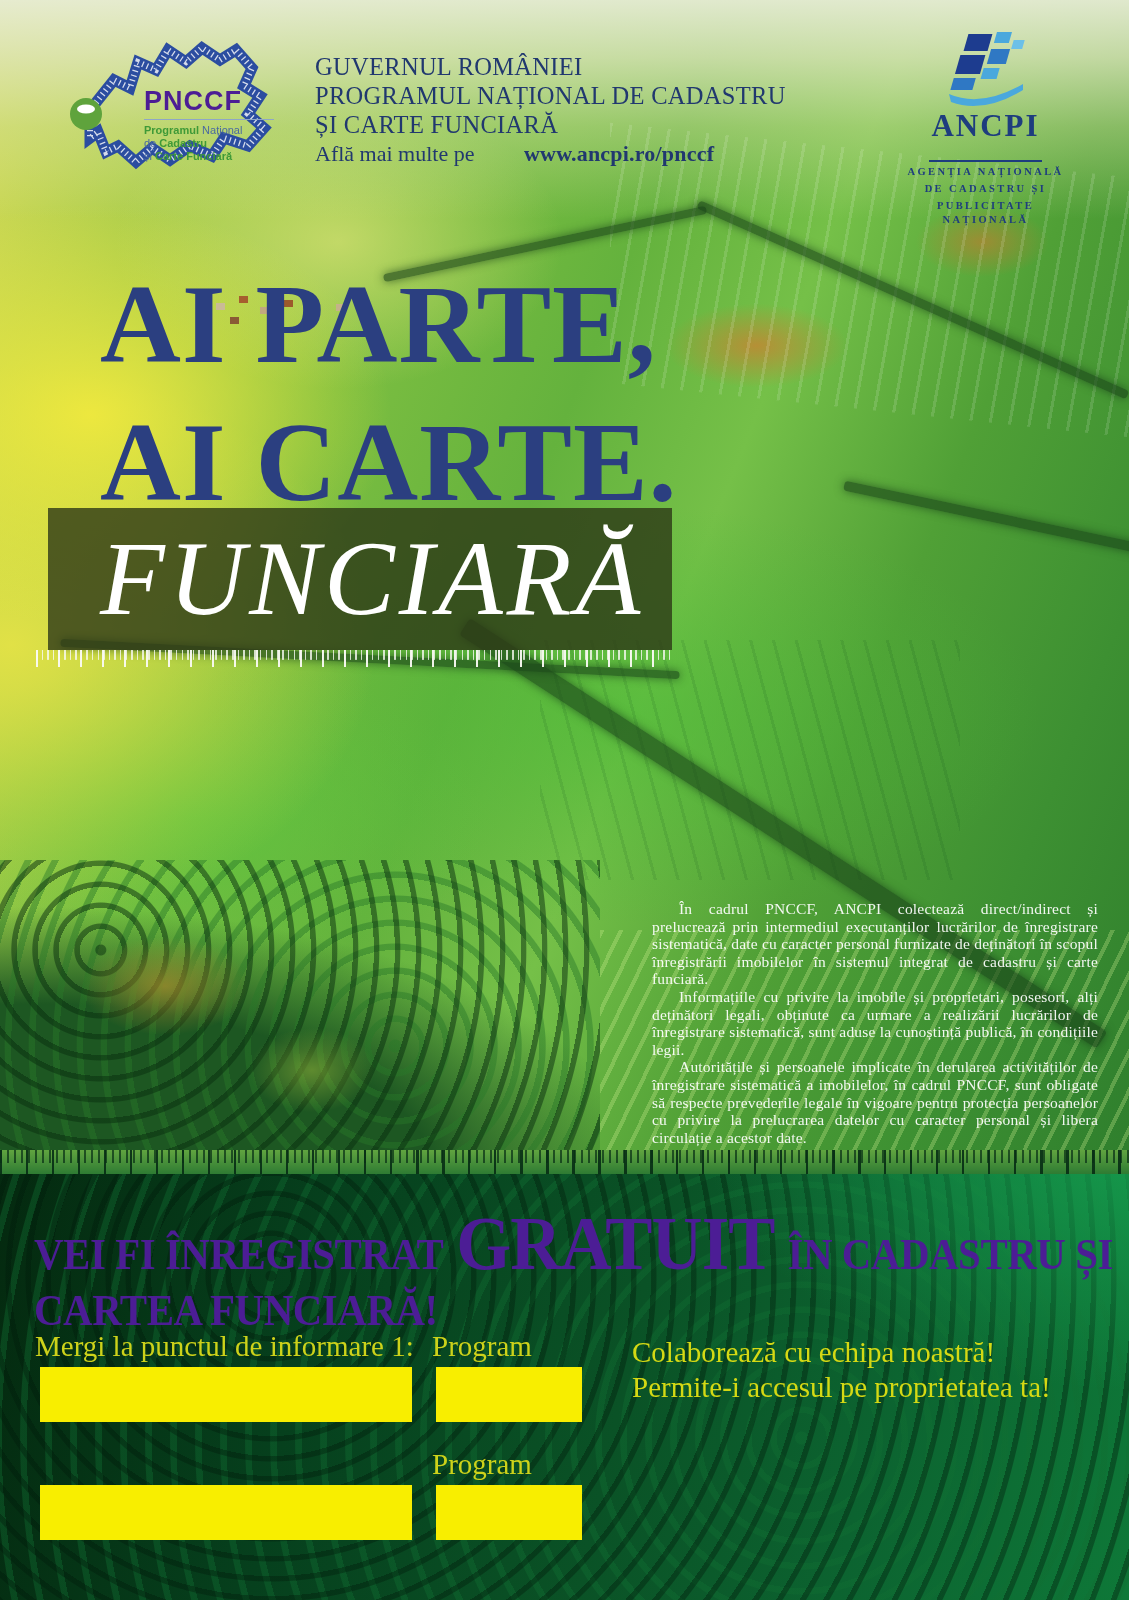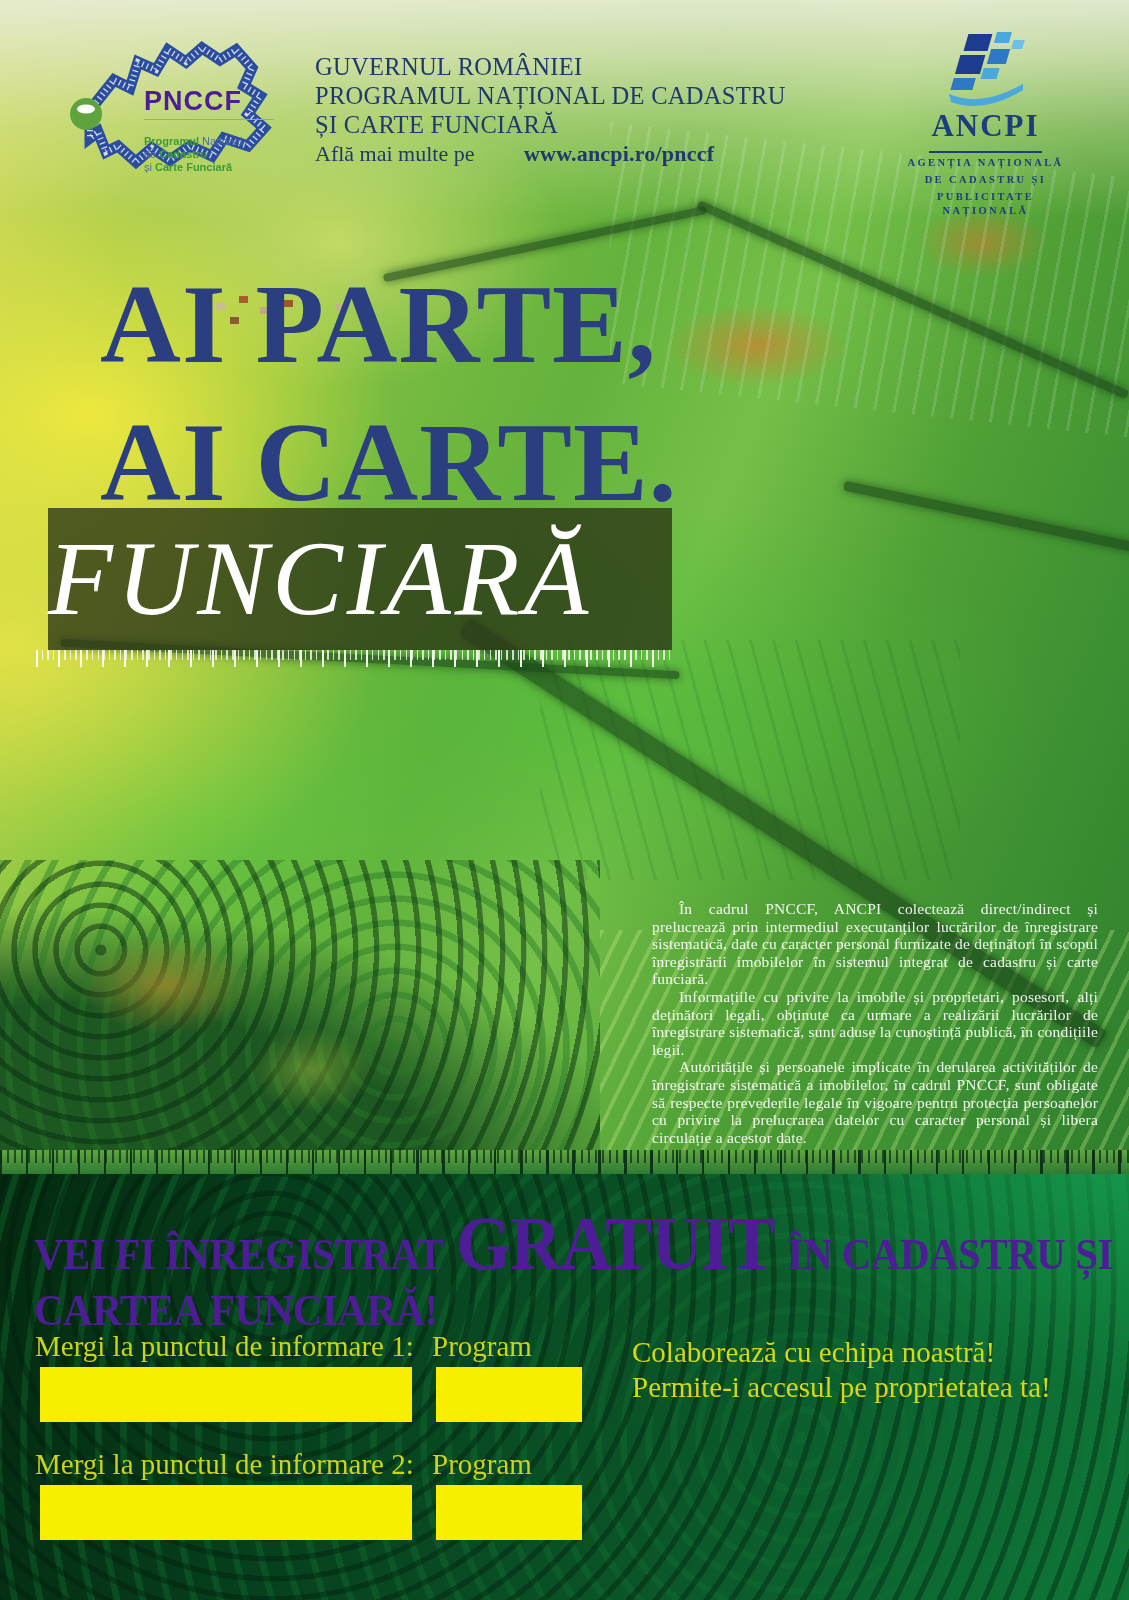--- a/index.html
+++ b/index.html
@@ -54,40 +54,40 @@
   .village{
     left:196px;top:298px;width:9px;height:7px;background:#b06a33;
     box-shadow:20px 5px 0 #cabb95, 43px -2px 0 #a65e2e, 64px 9px 0 #c0a87f,
                88px 2px 0 #9c5a2c, 112px 11px 0 #b06a33, 34px 19px 0 #8a5a35, 140px 6px 0 #c4b28a;
   }
   
   .pnccf-logo{position:absolute;left:56px;top:30px;width:240px;height:160px;}
   .pnccf-logo svg{position:absolute;left:0;top:0;}
   .pnccf-text{position:absolute;left:88px;top:58px;width:130px;font-family:"Liberation Sans",sans-serif;}
   .pnccf-acronym{font-size:27px;font-weight:bold;color:#4c1d95;letter-spacing:1px;line-height:1;}
-  .pnccf-sub{border-top:1px solid #8fa6c5;margin-top:4px;padding-top:15px;font-size:11px;line-height:13px;color:#4a6aa0;}
+  .pnccf-sub{border-top:1px solid #8fa6c5;margin-top:4px;padding-top:4px;font-size:11px;line-height:13px;color:#4a6aa0;}
   .pnccf-sub b{color:#3f9a37;}
   .gov-header{position:absolute;left:315px;top:52px;color:#21386f;}
   .gov-line{font-size:24.5px;line-height:29px;letter-spacing:.3px;}
   .gov-more{font-size:22px;margin-top:2px;}
   .gov-more b{letter-spacing:.2px;margin-left:44px;}
   .ancpi-logo{position:absolute;left:893px;top:32px;width:185px;text-align:center;color:#1e3d7e;}
   .ancpi-flag{display:block;margin:0 auto;}
-  .ancpi-word{font-size:31px;font-weight:bold;letter-spacing:2px;line-height:1;border-bottom:2px solid #1e3d7e;display:inline-block;padding:0 2px 10px 2px;}
+  .ancpi-word{font-size:31px;font-weight:bold;letter-spacing:2px;line-height:1;border-bottom:2px solid #1e3d7e;display:inline-block;padding:0 2px 19px 2px;}
   .ancpi-sub{font-size:10.5px;font-weight:bold;letter-spacing:2.4px;line-height:14px;margin-top:3px;}
   
   .hero{position:absolute;left:100px;color:#2b3f80;font-weight:bold;font-size:112px;line-height:1;letter-spacing:1px;white-space:nowrap;}
   .hero1{top:268px;}
   .hero2{top:406px;}
   .band{
     position:absolute;left:48px;top:508px;width:624px;height:142px;
     background:rgba(45,56,22,.8);
     display:flex;align-items:center;
   }
-  .band-word{font-style:italic;color:#ffffff;font-size:106px;letter-spacing:4px;line-height:1;white-space:nowrap;}
+  .band-word{font-style:italic;color:#ffffff;font-size:106px;letter-spacing:4px;padding-left:52px;line-height:1;white-space:nowrap;}
   .ruler-white{
     position:absolute;left:36px;top:650px;width:634px;height:17px;
     background-image:
       repeating-linear-gradient(90deg, rgba(250,250,244,.95) 0 2px, rgba(0,0,0,0) 2px 22px),
       repeating-linear-gradient(90deg, rgba(250,250,244,.8) 0 1.5px, rgba(0,0,0,0) 1.5px 5.6px);
     background-size:100% 100%, 100% 58%;
     background-repeat:repeat-x, repeat-x;
   }
   
   .legal{
@@ -211,21 +211,20 @@
       <span class="banner-small">ÎN CADASTRU ȘI</span>
     </div>
     <div class="banner-line2">CARTEA FUNCIARĂ!</div>
   </div>
 
   <div class="info-label" style="left:35px;top:1330px;">Mergi la punctul de informare 1:</div>
   <div class="info-label" style="left:432px;top:1330px;">Program</div>
   <div class="yellow-box" style="left:40px;top:1367px;width:372px;height:55px;"></div>
   <div class="yellow-box" style="left:436px;top:1367px;width:146px;height:55px;"></div>
 
-  <div class="info-label" style="left:35px;top:1448px;">Mergi la punctul de informare 2:</div>
   <div class="info-label" style="left:432px;top:1448px;">Program</div>
   <div class="yellow-box" style="left:40px;top:1485px;width:372px;height:55px;"></div>
   <div class="yellow-box" style="left:436px;top:1485px;width:146px;height:55px;"></div>
 
   <div class="bullets">
     <p><span>Colaborează cu echipa noastră!</span><br>
        <span>Permite-i accesul pe proprietatea ta!</span></p>
   </div>
 
 </div>

